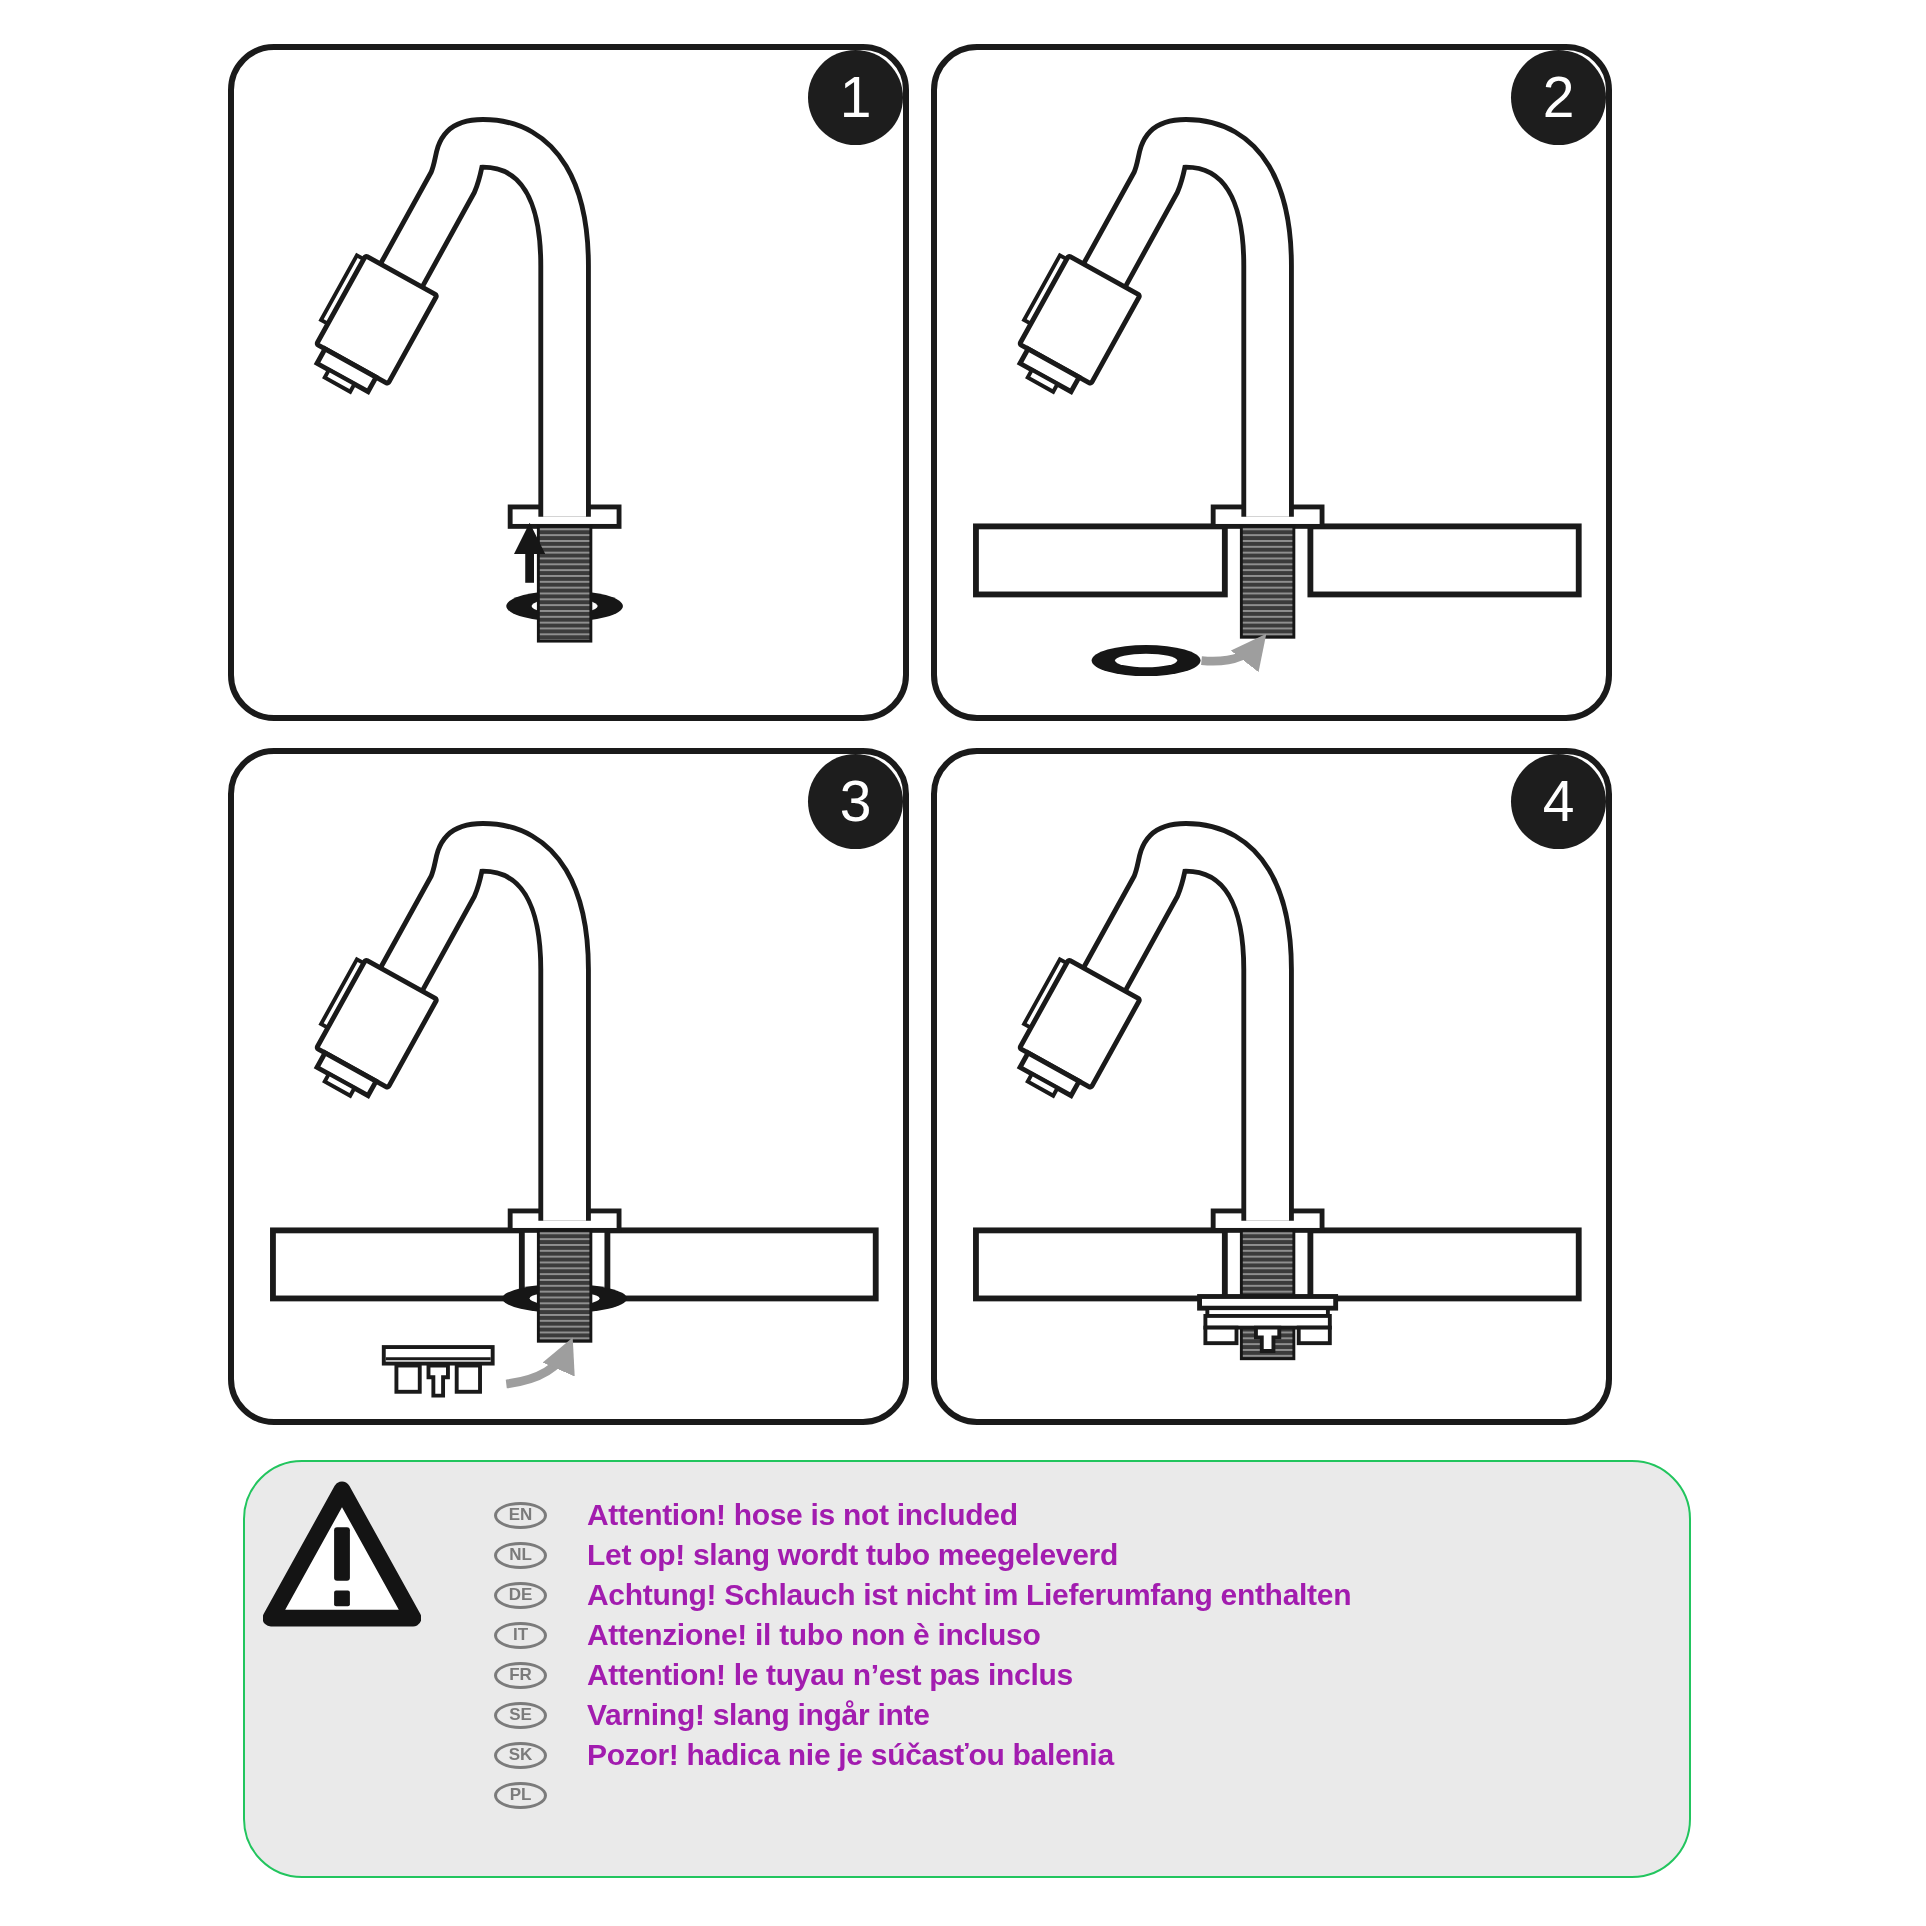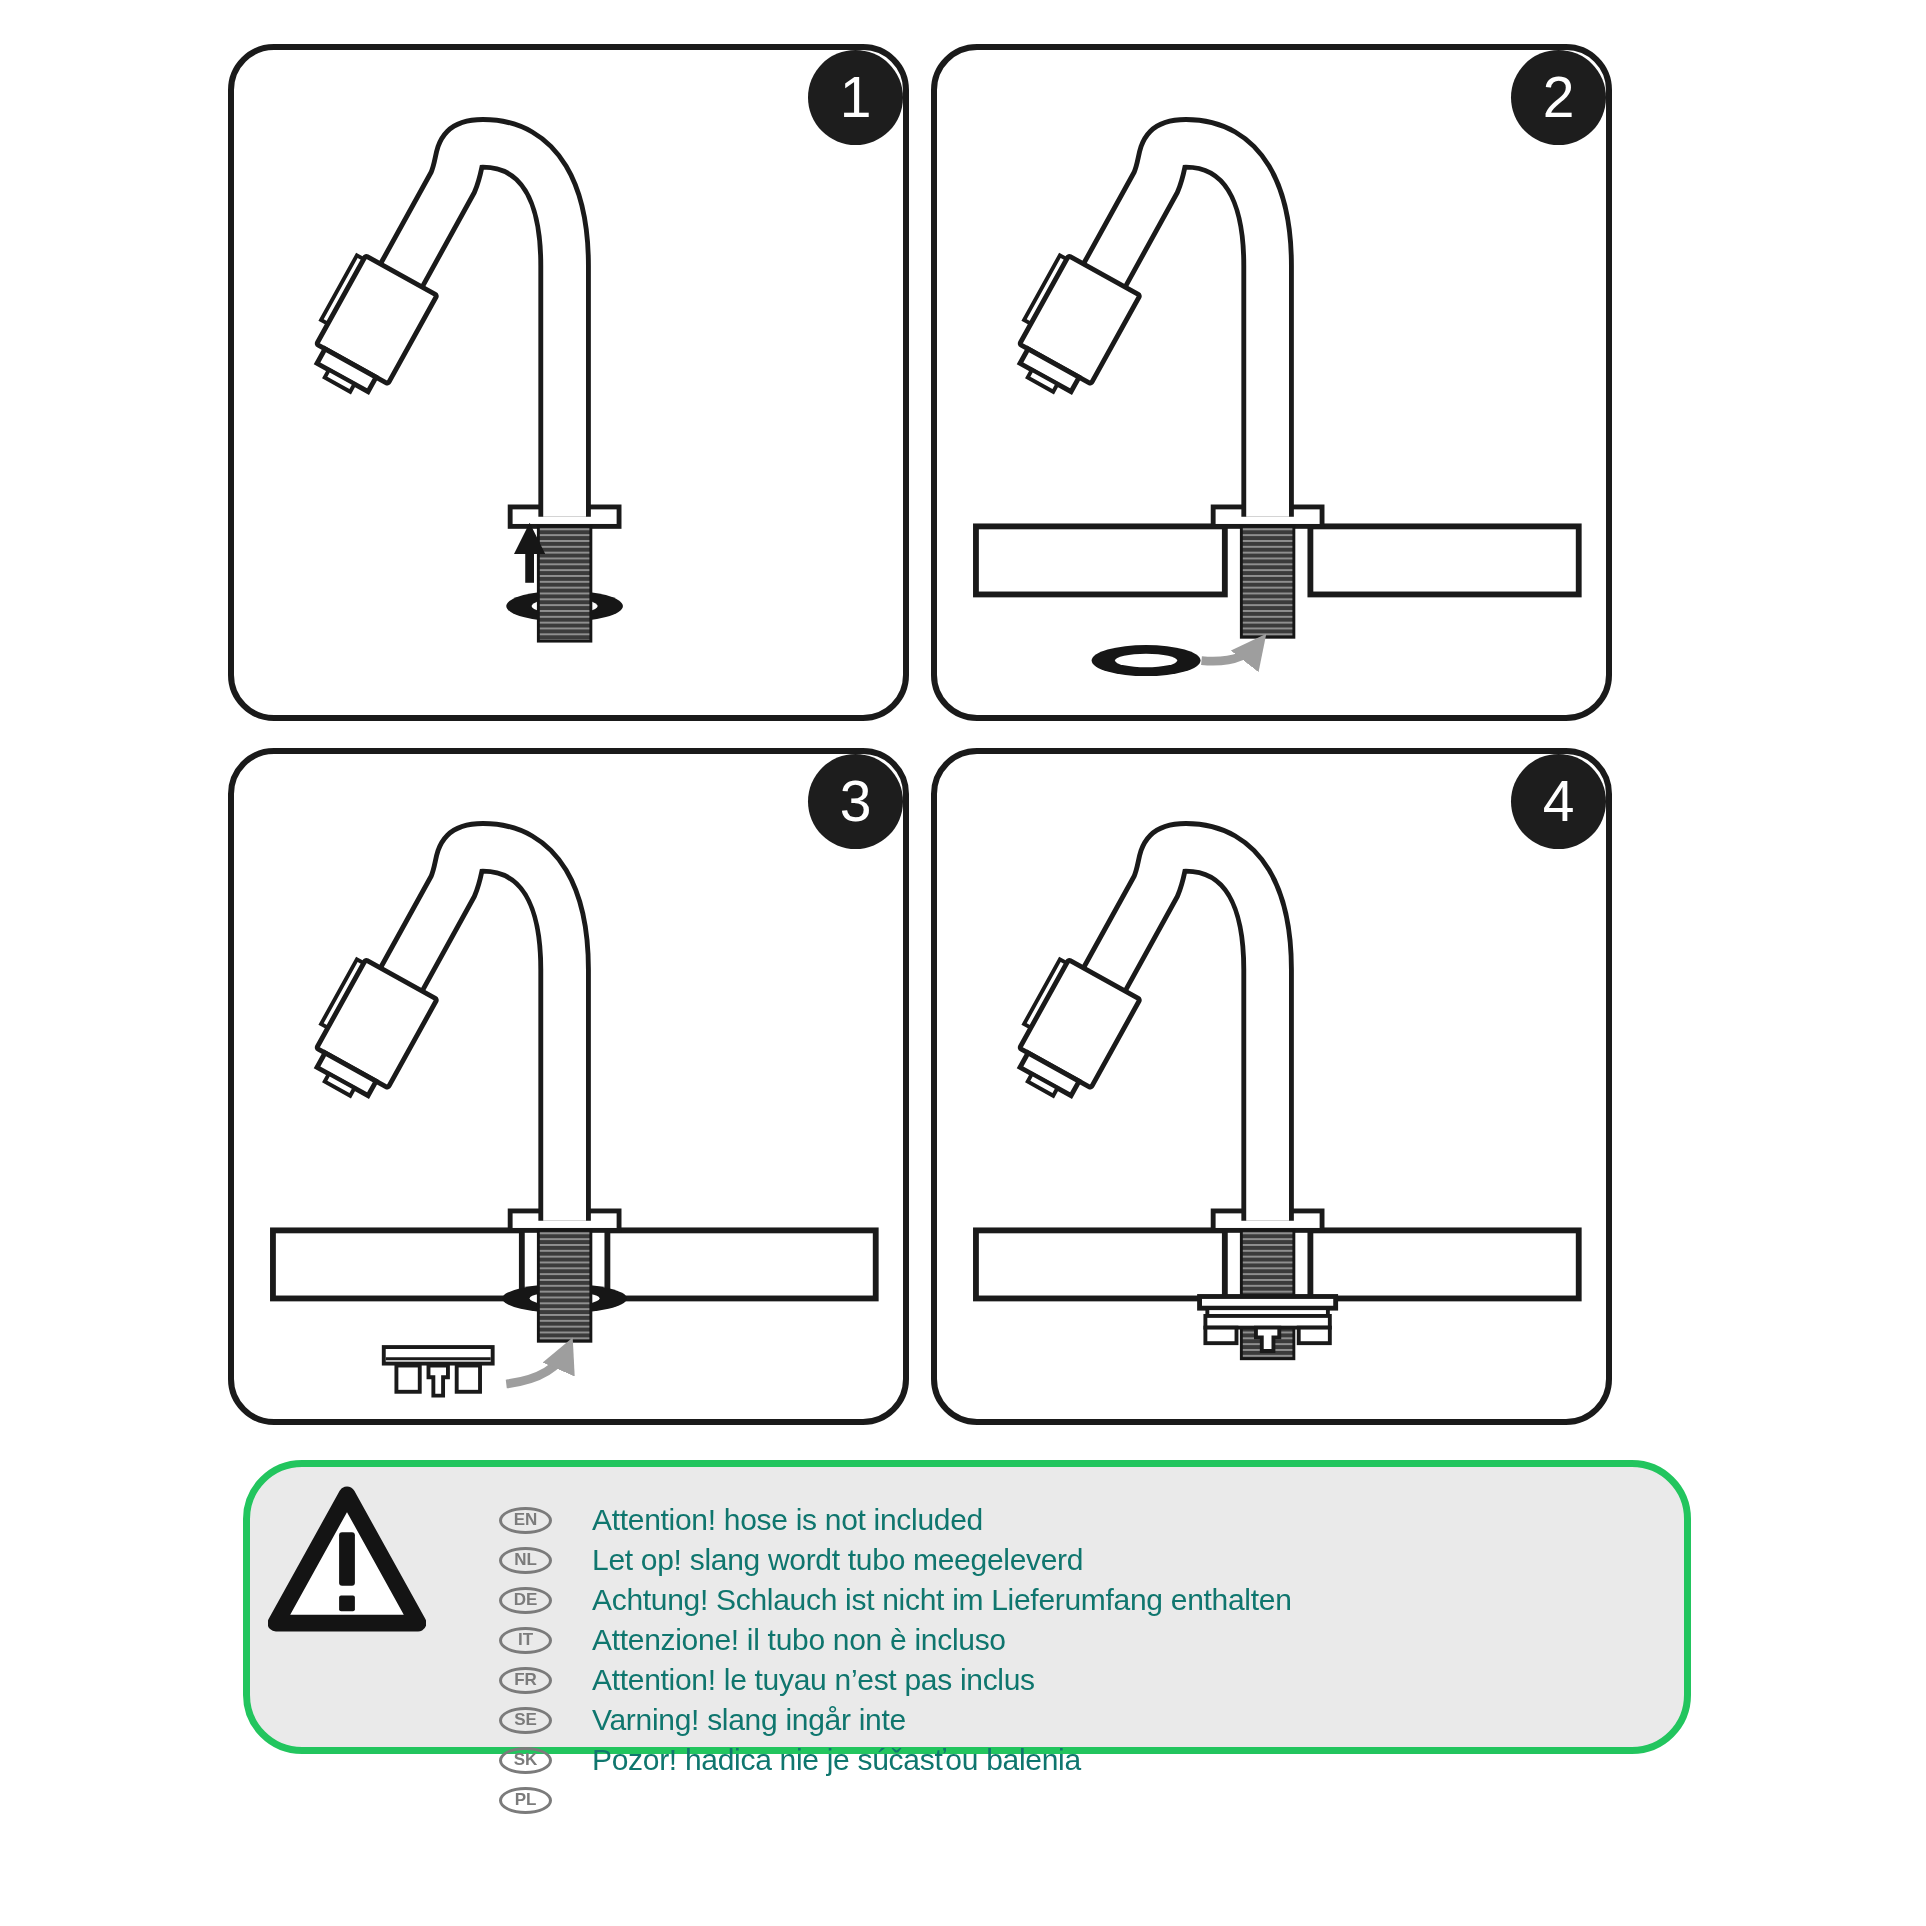--- a/index.html
+++ b/index.html
@@ -15,33 +15,33 @@
   #panel-2{left:931px;top:44px;}
   #panel-3{left:228px;top:748px;}
   #panel-4{left:931px;top:748px;}
   .scene{position:absolute;left:0;top:0;width:100%;height:100%;}
   .badge{
     position:absolute;top:0px;right:0px;width:95px;height:95px;border-radius:50%;
     background:#1d1d1d;color:#ffffff;display:flex;align-items:center;justify-content:center;
     font-size:57px;font-weight:400;line-height:1;
   }
   .warning-box{
-    position:absolute;left:243px;top:1460px;width:1448px;height:294px;
-    background:#eaeaea;border:7px solid #22c55e;border-radius:59px;box-sizing:border-box;
+    position:absolute;left:243px;top:1460px;width:1448px;height:418px;
+    background:#eaeaea;border:2px solid #22c55e;border-radius:59px;box-sizing:border-box;
   }
   .warning-triangle{position:absolute;left:18px;top:16px;}
   .lang-list{position:absolute;left:249px;top:33px;display:flex;flex-direction:column;}
   .lang-row{height:40px;display:flex;align-items:center;}
   .lang-badge{
     width:53px;height:27px;border:3px solid #7b7b7b;border-radius:50%;
     color:#7b7b7b;font-size:17px;font-weight:bold;letter-spacing:0px;
     display:flex;align-items:center;justify-content:center;box-sizing:border-box;flex:0 0 auto;
   }
   .lang-text{
-    margin-left:40px;font-size:30px;font-weight:normal;color:#0f766e;
+    margin-left:40px;font-size:30px;font-weight:bold;color:#a21caf;
     letter-spacing:-0.3px;white-space:nowrap;
   }
 </style>
 </head>
 <body>
 
 <svg width="0" height="0" style="position:absolute" aria-hidden="true">
   <defs>
     <pattern id="threads" width="10" height="6" patternUnits="userSpaceOnUse">
       <rect width="10" height="6" fill="#3b3b3b"></rect>

